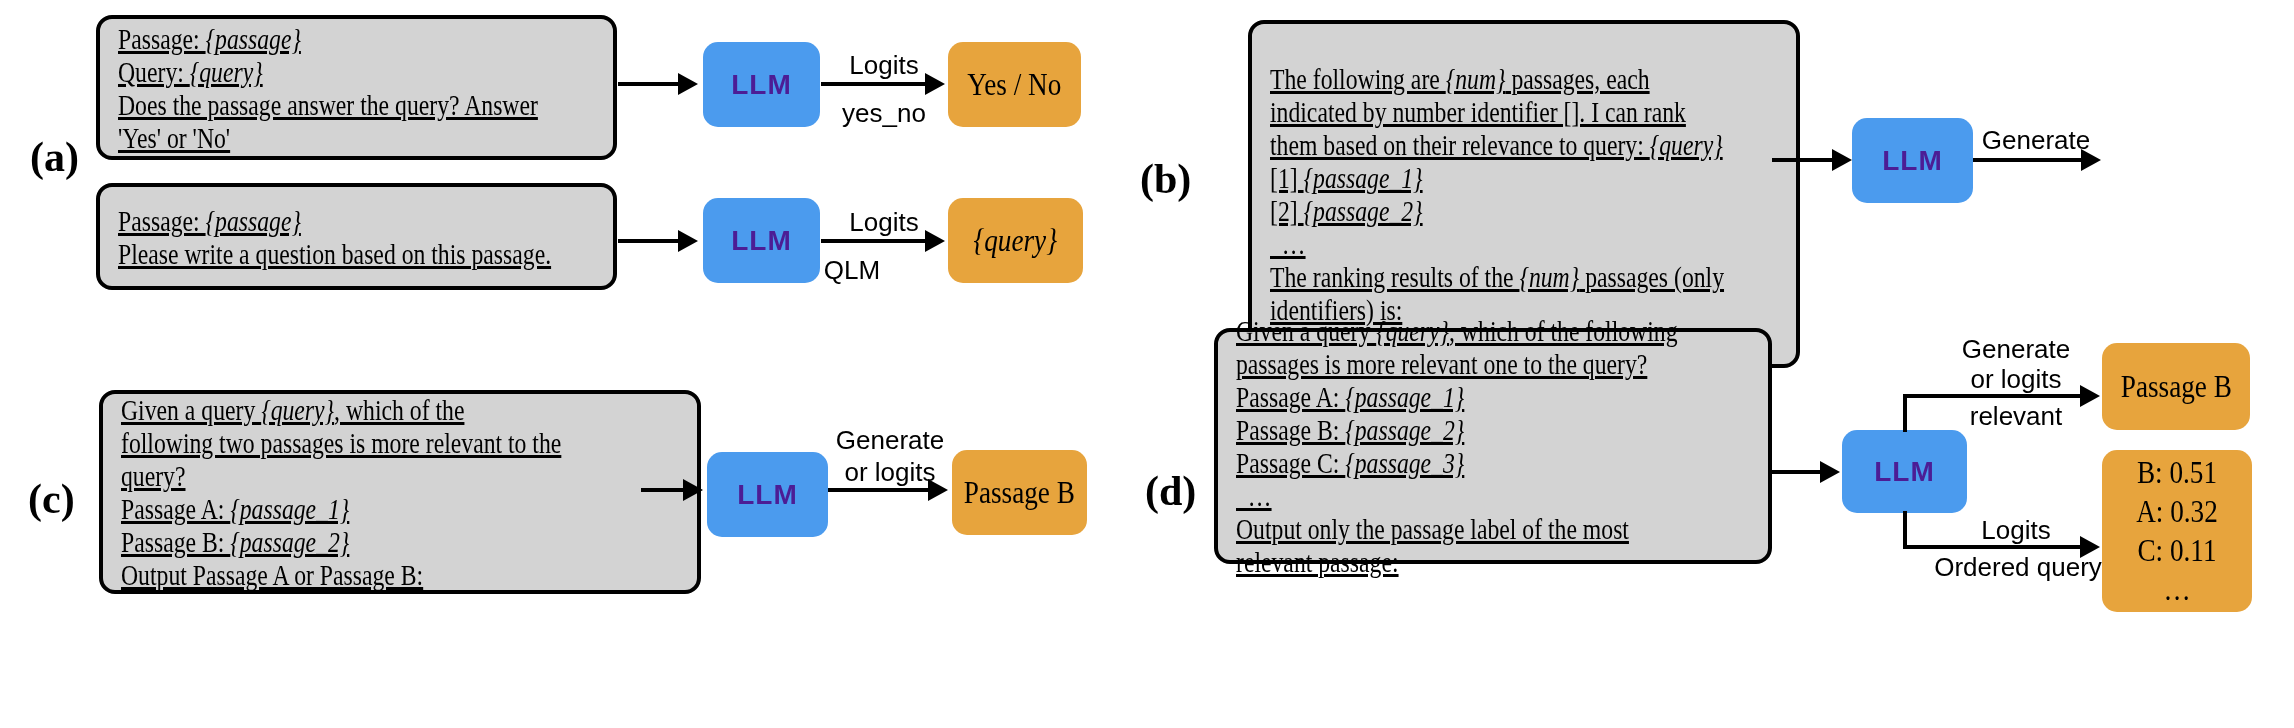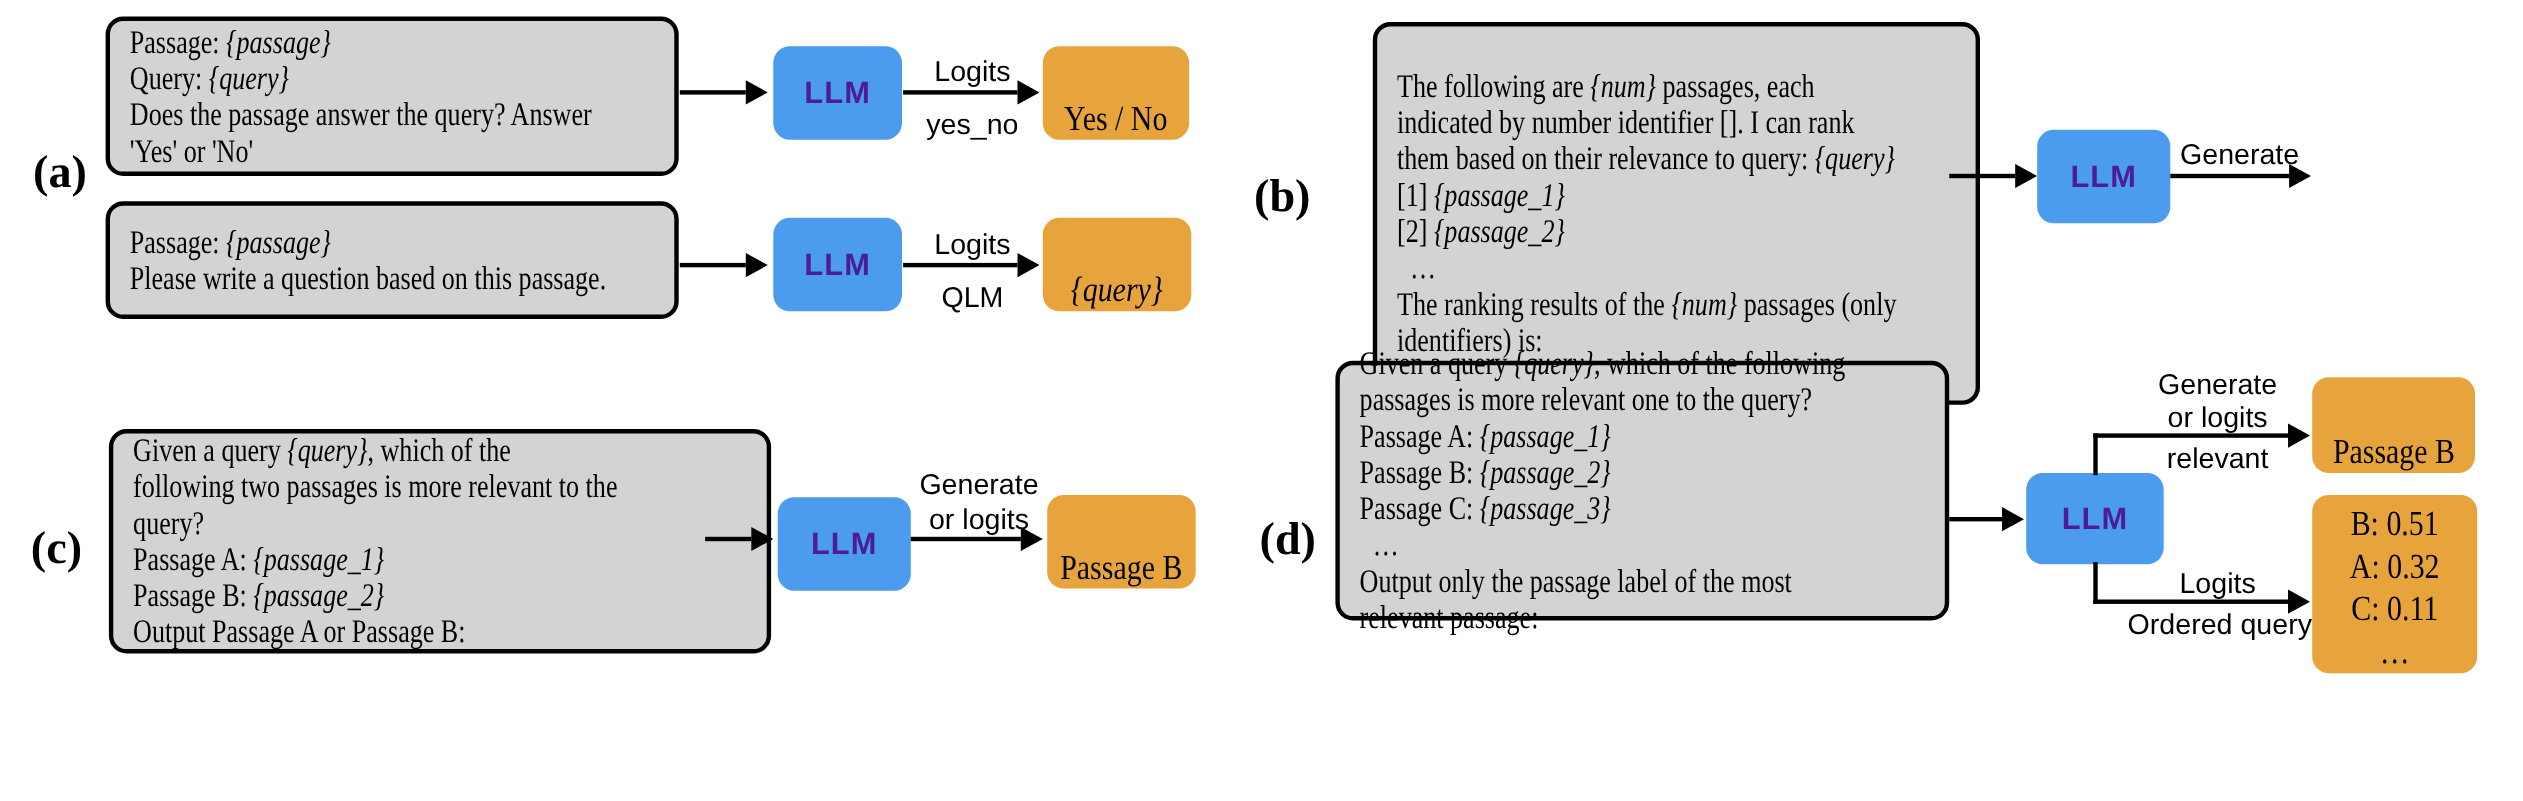--- a/index.html
+++ b/index.html
@@ -1,27 +1,27 @@
 <!DOCTYPE html>
 <html style="--blue: #4b9bee; --orange: #e7a43d; --gray: #d3d3d3; --ink: #000000;"><head>
 <meta charset="utf-8">
 <style>
   html,body{margin:0;padding:0;background:#fff;}
   .canvas{position:relative;width:2294px;height:728px;background:#fff;overflow:hidden;
           font-family:"Liberation Serif",serif;color:#000;}
   .plabel{position:absolute;font:bold 42px/42px "Liberation Serif",serif;}
   .pbox{position:absolute;background:var(--gray,#d3d3d3);border:4px solid var(--ink,#000);
-        border-radius:16px;box-sizing:border-box;display:flex;align-items:center;padding-left:18px;}
+        border-radius:16px;box-sizing:border-box;display:flex;align-items:center;padding-left:18px;text-decoration:underline;}
   .ptext{font:30px/33px "Liberation Serif",serif;transform:scaleX(0.79);transform-origin:0 50%;}
   .ptext .ln{white-space:pre;}
   .llm{position:absolute;background:var(--blue,#4b9bee);border-radius:15px;display:flex;
        align-items:center;justify-content:center;
        font:bold 28px "Liberation Sans",sans-serif;letter-spacing:1px;color:#4c1d95;}
   .obox{position:absolute;background:var(--orange,#e7a43d);border-radius:15px;display:flex;
-        align-items:flex-end;justify-content:center;text-align:center;}
+        align-items:center;justify-content:center;text-align:center;}
   .otext{font:32px/39px "Liberation Serif",serif;transform:scaleX(0.85);transform-origin:50% 50%;}
   .otext .ln{white-space:pre;}
   .hline{position:absolute;height:4px;background:var(--ink,#000);}
   .vline{position:absolute;width:4px;background:var(--ink,#000);}
   .ahead{position:absolute;width:0;height:0;border-top:11px solid transparent;
          border-bottom:11px solid transparent;border-left:20px solid var(--ink,#000);}
   .albl{position:absolute;transform:translateX(-50%);text-align:center;white-space:nowrap;
         font:26px/32px "Liberation Sans",sans-serif;}
   .albl .ln{white-space:pre;}
   .caption{position:absolute;left:0;right:0;top:668px;text-align:center;
@@ -58,21 +58,21 @@
         <div class="ln">Passage: <i>{passage}</i></div>
         <div class="ln">Please write a question based on this passage.</div>
       </div>
   </div>
   <div class="hline" style="left:618px;top:239px;width:60px"></div>
   <div class="ahead" style="left:678px;top:230px"></div>
   <div class="llm" style="left:703px;top:198px;width:117px;height:85px">LLM</div>
   <div class="albl" style="left:884px;top:206px">Logits</div>
   <div class="hline" style="left:821px;top:239px;width:104px"></div>
   <div class="ahead" style="left:925px;top:230px"></div>
-  <div class="albl" style="left:884px;top:254px">QLM</div>
+  <div class="albl" style="left:852px;top:254px">QLM</div>
   <div class="obox" style="left:948px;top:198px;width:135px;height:85px">
     <div class="otext"><i>{query}</i></div>
   </div>
 
   <div class="plabel" style="left:1140px;top:158px">(b)</div>
 
   <div class="pbox" style="left:1248px;top:20px;width:552px;height:348px">
     <div class="ptext">
         <div class="ln">The following are <i>{num}</i> passages, each</div>
         <div class="ln">indicated by number identifier []. I can rank</div>

